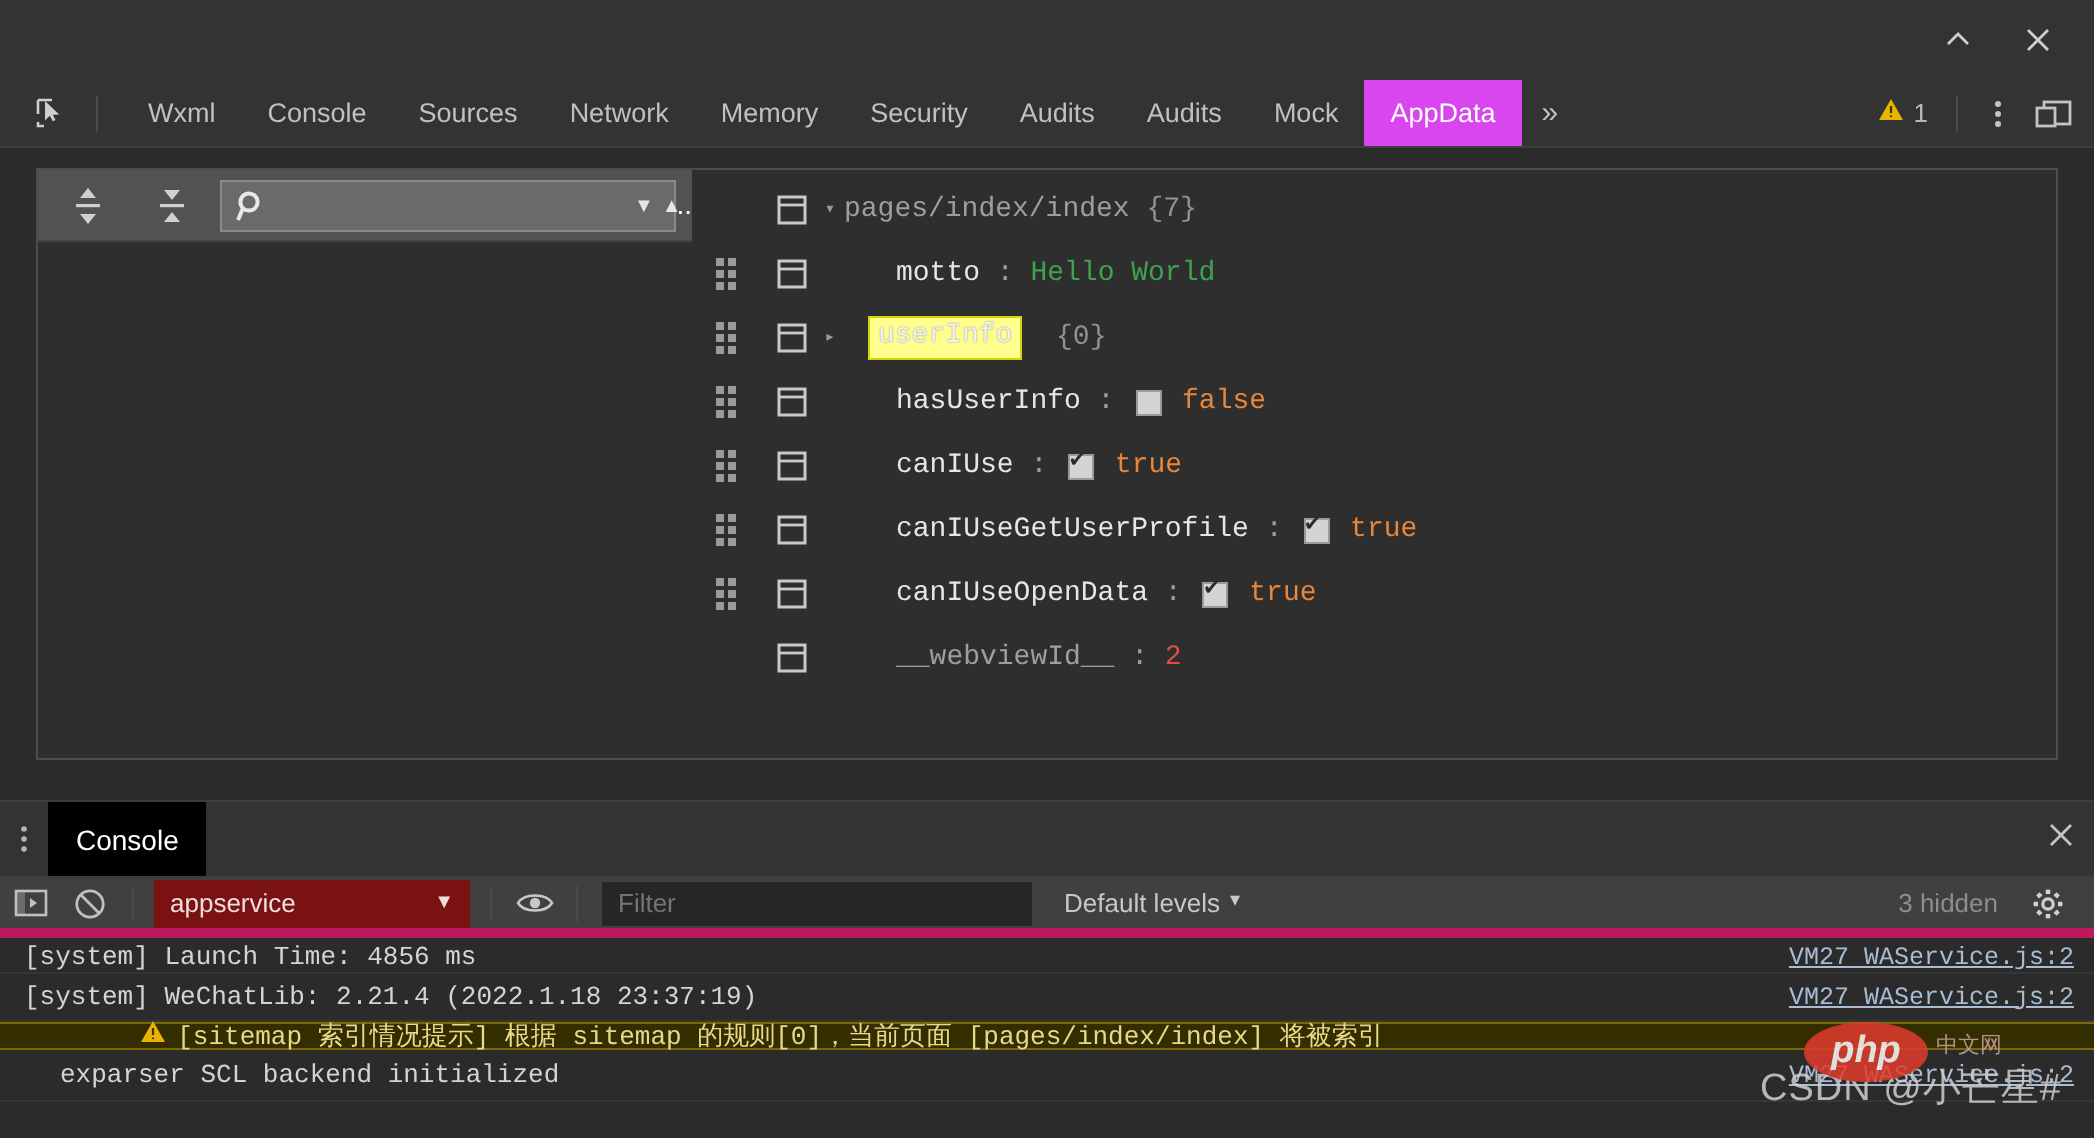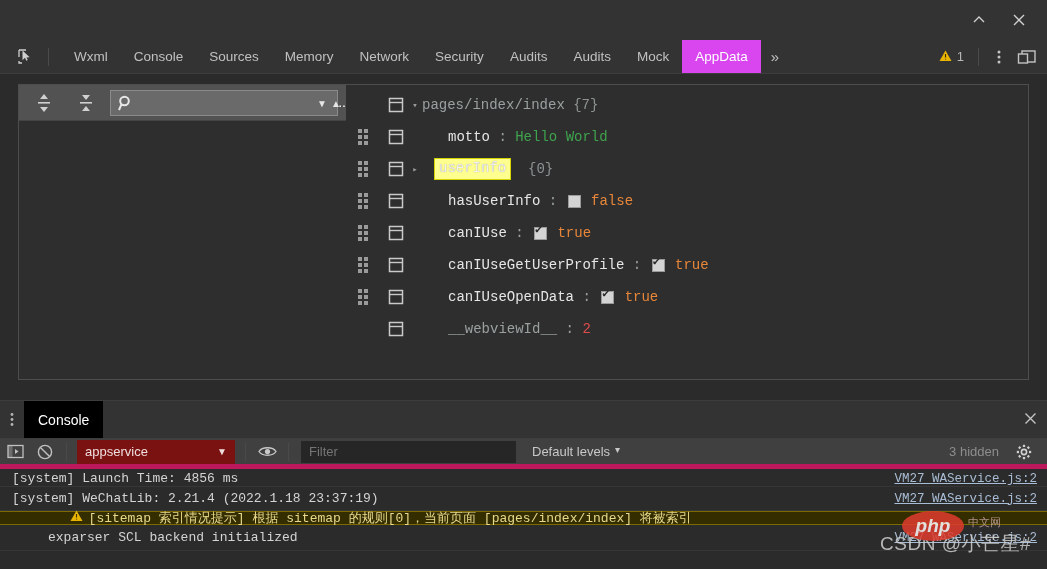--- a/index.html
+++ b/index.html
@@ -238,22 +238,22 @@
     <svg width="17" height="17" viewBox="0 0 17 17">
       <path d="M2 2 H9 M2 2 V9 M2 13 V15 H5" stroke="#cfcfcf" stroke-width="1.3" fill="none"></path>
       <path d="M2 2 L2 15 L5.2 11.8 L7.2 15.5 L9 14.6 L7.2 11.2 L11.5 11 Z" fill="#cfcfcf" transform="translate(4,1) scale(0.75)"></path>
     </svg>
   </div>
   <div class="vsep"></div>
   <div id="dt-tabs">
     <div class="dtab">Wxml</div>
     <div class="dtab">Console</div>
     <div class="dtab">Sources</div>
+    <div class="dtab">Network</div>
     <div class="dtab">Memory</div>
-    <div class="dtab">Network</div>
     <div class="dtab">Security</div>
     <div class="dtab">Audits</div>
     <div class="dtab">Audits</div>
     <div class="dtab">Mock</div>
     <div class="dtab active">AppData</div>
     <div id="dt-more">»</div>
   </div>
   <div id="dt-right">
     <div id="warn-group">
       <span>
@@ -583,21 +583,21 @@
     </div>
     <div class="logrow warn" style="height:14px;">
       <span class="wicon">
         <svg width="13" height="12" viewBox="0 0 13 12">
             <path d="M6.5 0.5 L12.5 11 H0.5 Z" fill="#e8b400"></path>
             <path d="M6.5 4 V7.5 M6.5 8.7 V9.5" stroke="#3a3000" stroke-width="1.1"></path>
           </svg>
       </span>
       <span>[sitemap 索引情况提示] 根据 sitemap 的规则[0]，当前页面 [pages/index/index] 将被索引</span>
     </div>
-    <div class="logrow" style="padding-left:48px; height:26px;">
+    <div class="logrow" style="padding-left:30px; height:26px;">
       <span>exparser SCL backend initialized</span>
       <span class="src">VM27 WAService.js:2</span>
     </div>
   </div>
 
   <div id="watermark">
     <div id="wm-badge">php</div>
     <div id="wm-cn">中文网</div>
     <div id="wm-text">CSDN @小芒星#</div>
   </div>

